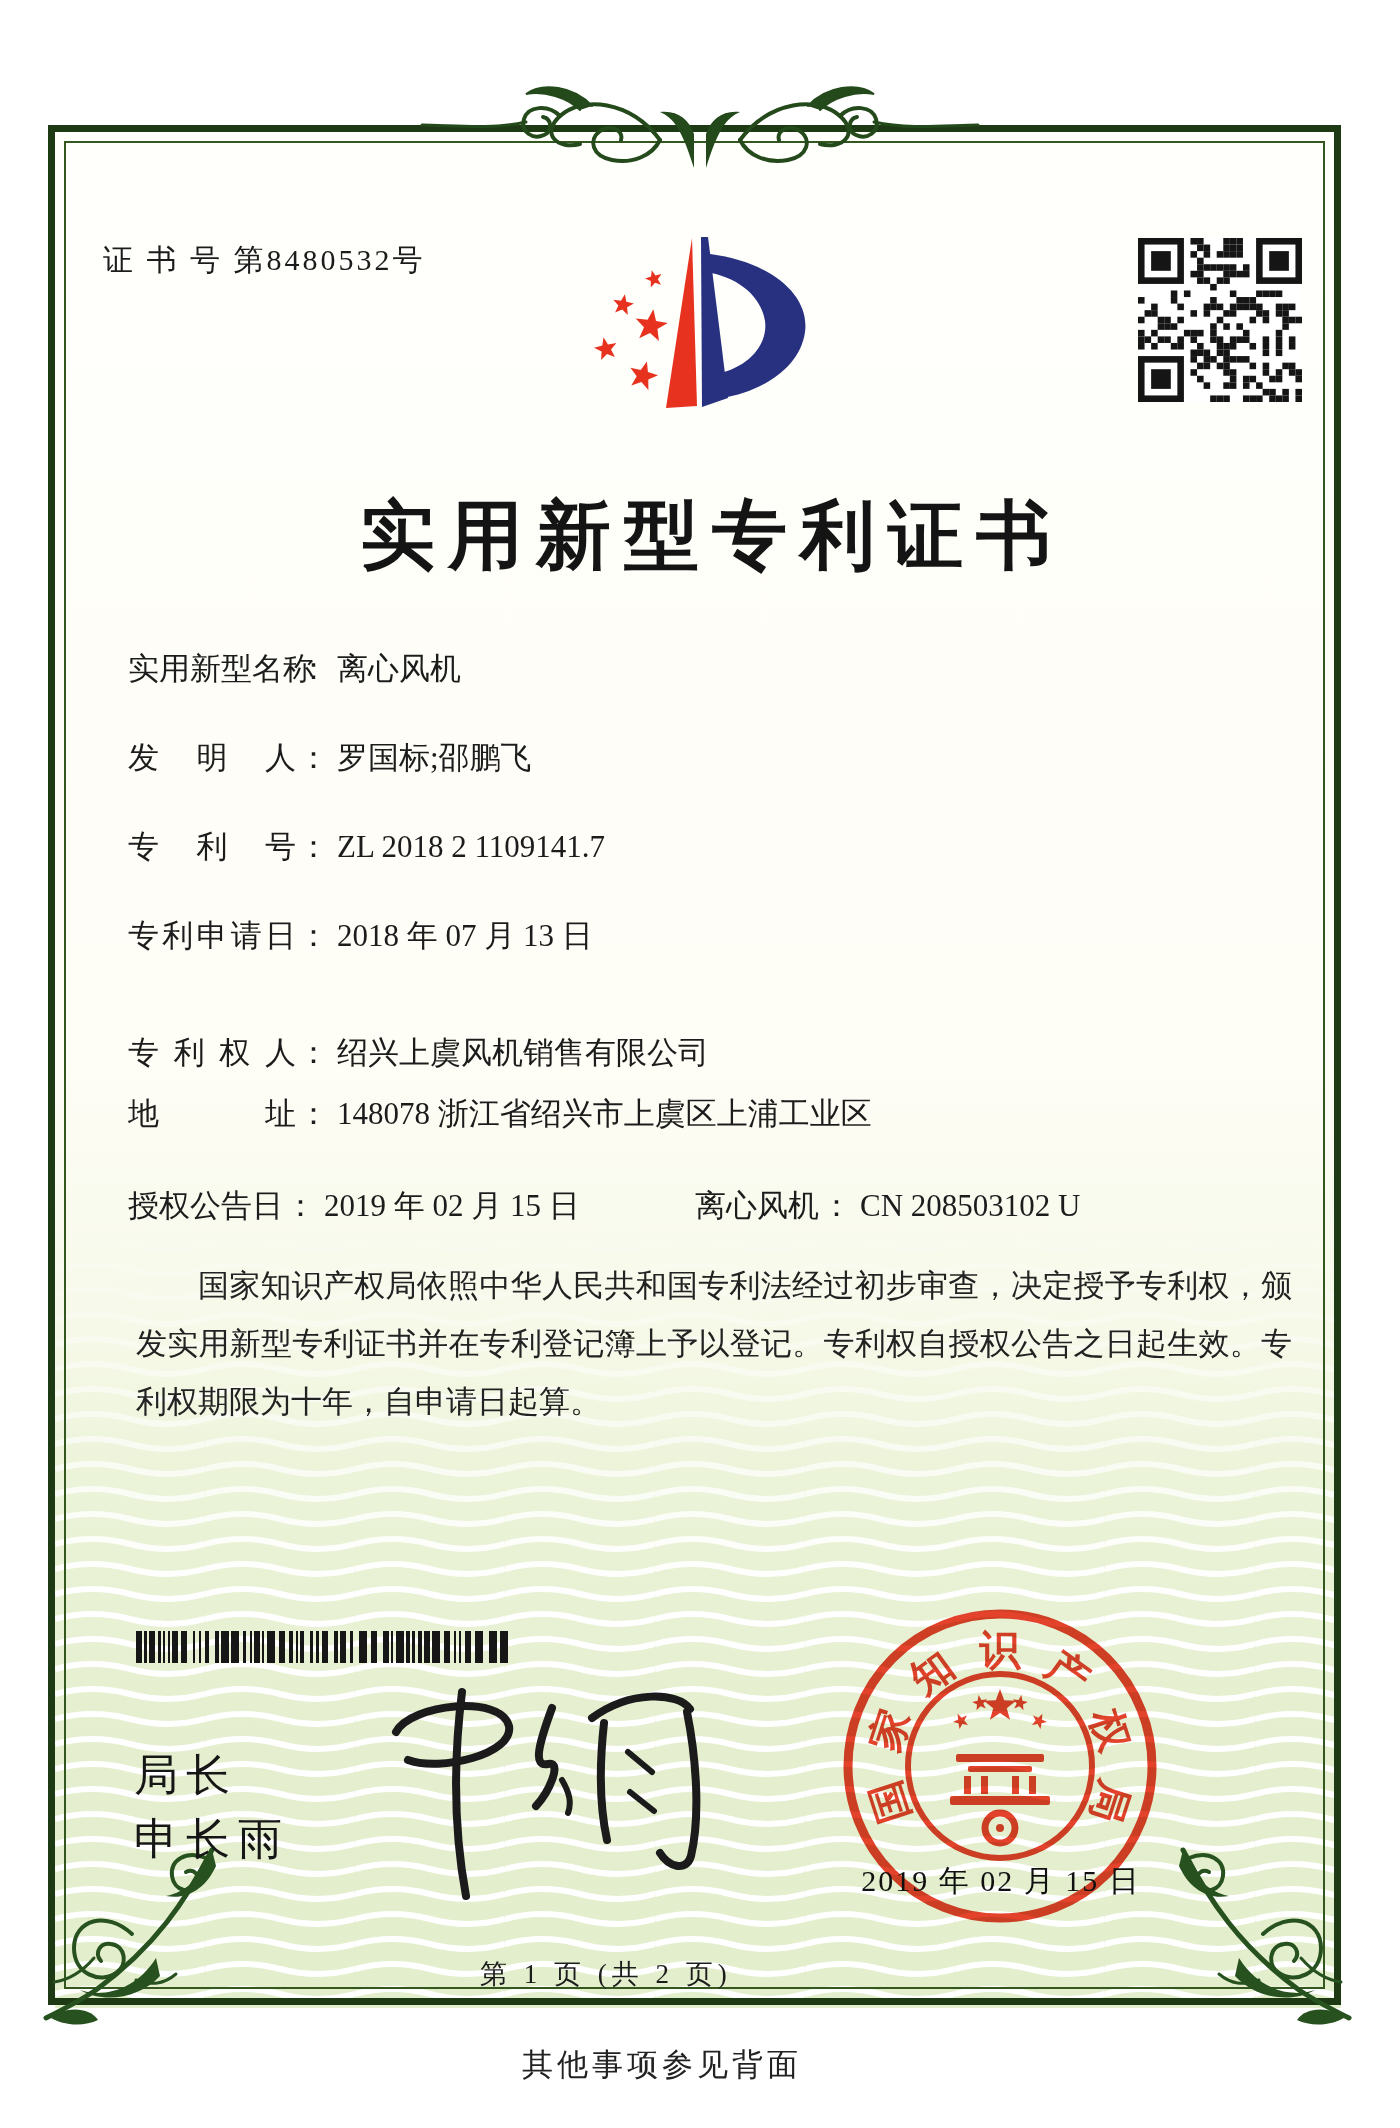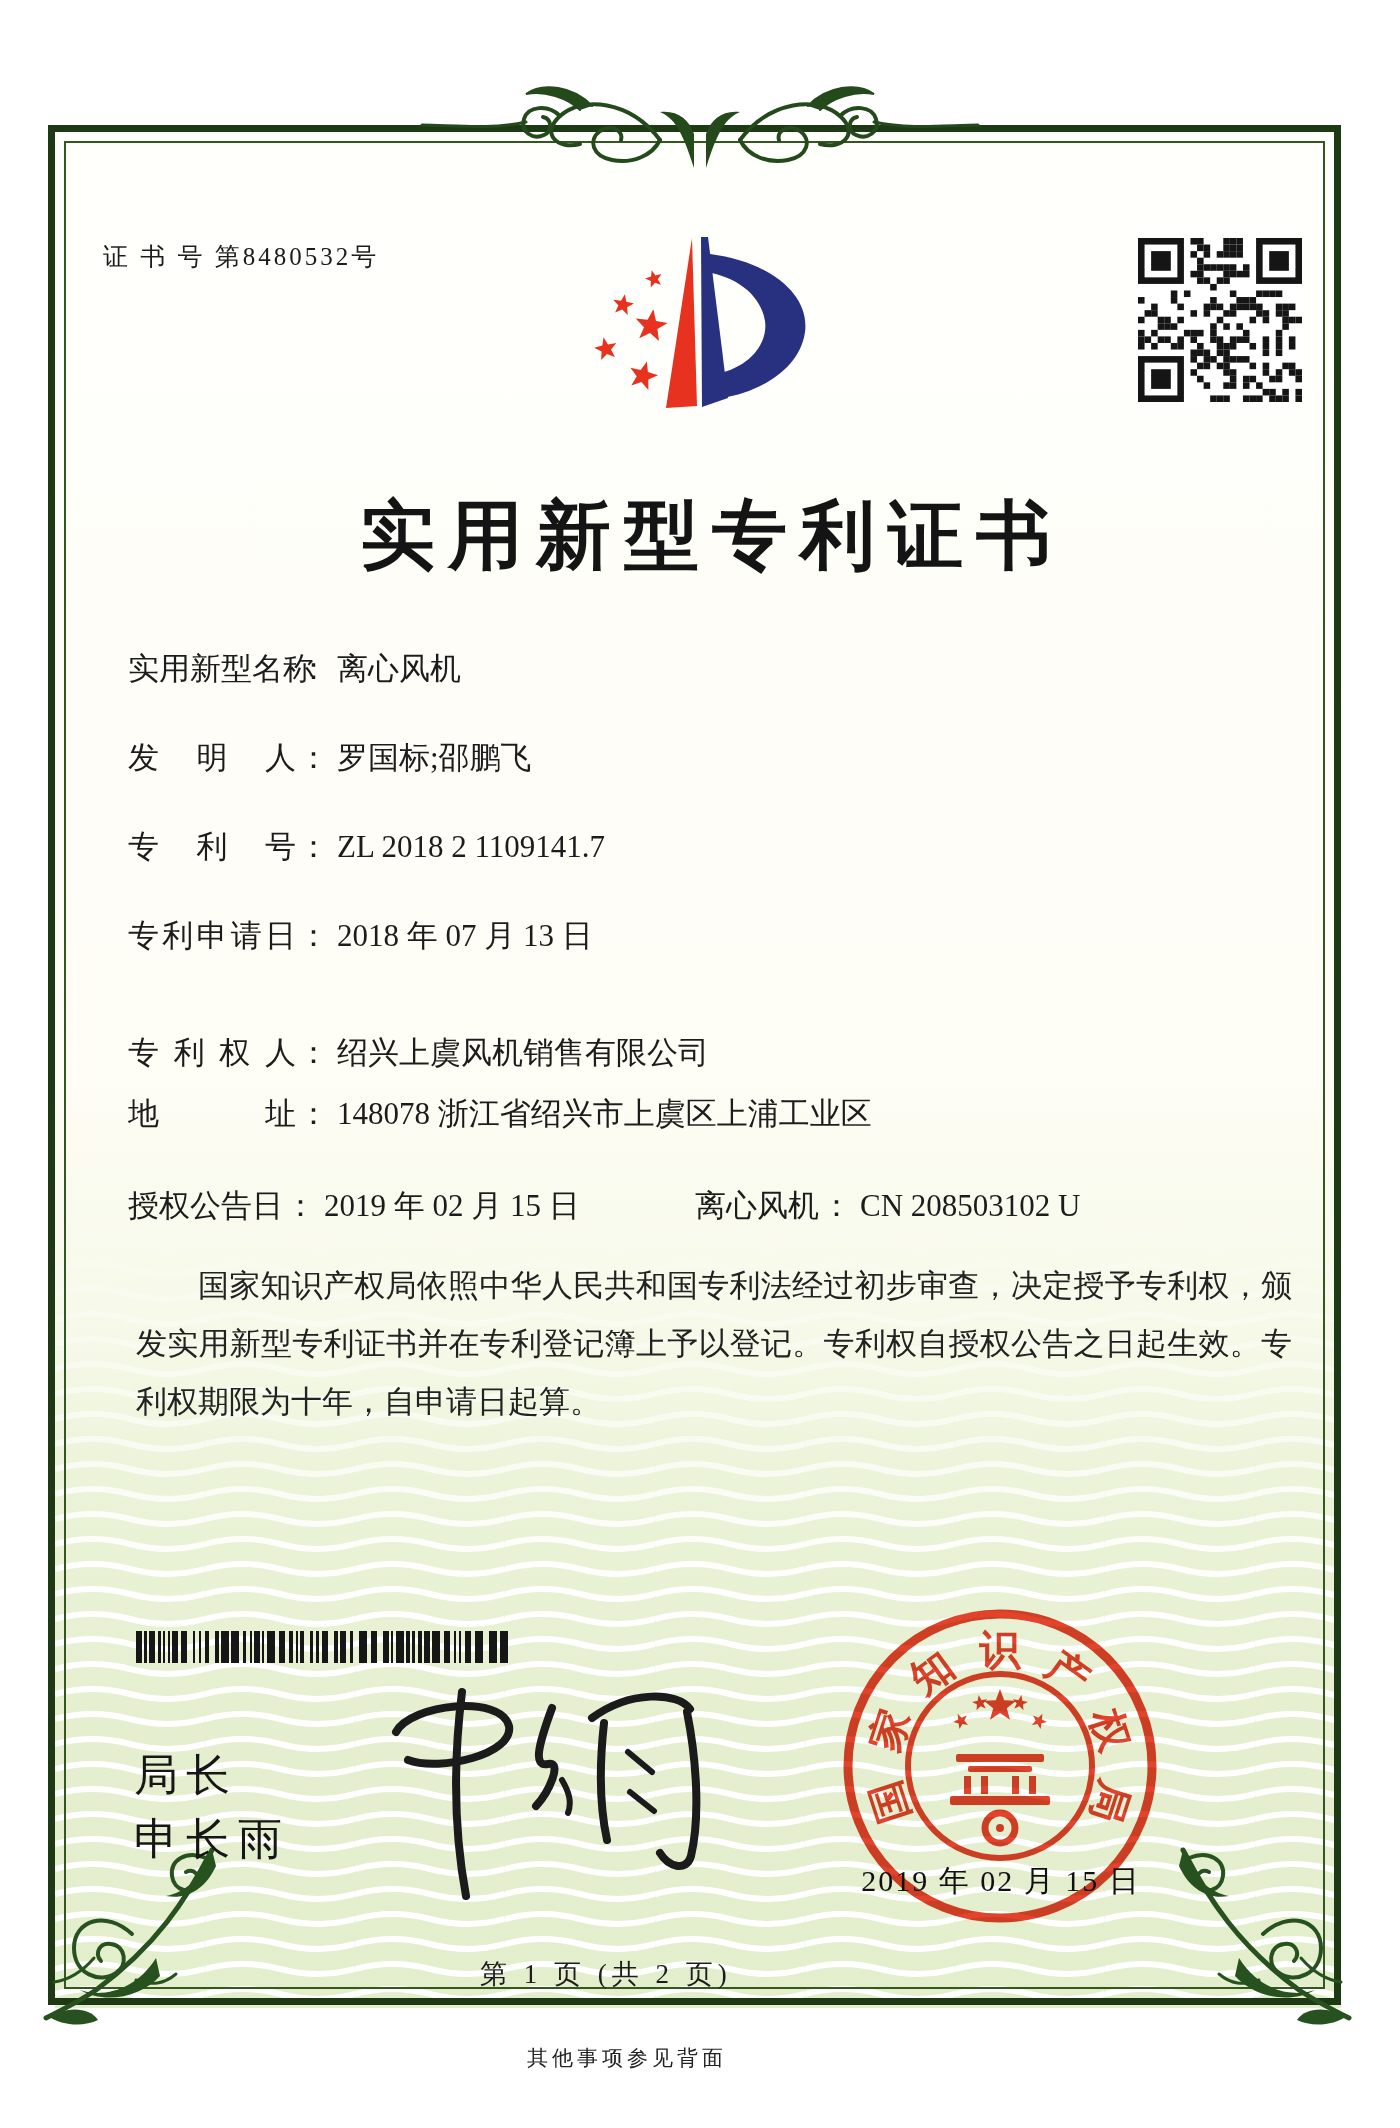--- a/index.html
+++ b/index.html
@@ -21,21 +21,21 @@
     mask-image:linear-gradient(180deg,transparent 0%,transparent 56%,rgba(0,0,0,.55) 68%,#000 78%,#000 100%);
   }
   .frame-outer{
     left:48px;top:125px;width:1293px;height:1880px;border:7px solid #1d3a15;
     box-sizing:border-box;z-index:1;
   }
   .frame-inner{
     left:64px;top:141px;width:1261px;height:1848px;border:2px solid #33571f;
     box-sizing:border-box;z-index:1;
   }
-  .cert-no{left:103px;top:240px;font-size:25px;letter-spacing:3px;z-index:2}
+  .cert-no{left:103px;top:240px;font-size:30px;letter-spacing:3px;z-index:2}
   .logo{left:560px;top:222px;z-index:2}
   .qr{left:1138px;top:238px;z-index:2}
   .title{
     left:12px;top:462px;width:1400px;text-align:center;font-size:75px;font-weight:700;
     letter-spacing:13px;z-index:2;color:#141414;margin-top:24px;
   }
   .frow{left:128px;font-size:31px;z-index:2;white-space:nowrap}
   .flabel{display:inline-block;width:168px;text-align:justify;text-align-last:justify;vertical-align:top}
   .fcolon{display:inline-block;margin:0 8px 0 2px}
   .grant2{left:695px}
@@ -49,21 +49,21 @@
     left:134px;top:1743px;z-index:2;font-family:"Liberation Sans","DejaVu Sans",sans-serif;
     font-size:44px;letter-spacing:8px;line-height:64px;color:#161616;
   }
   .sig{left:366px;top:1666px;z-index:3}
   .seal{left:840px;top:1606px;z-index:4;mix-blend-mode:multiply;opacity:.96}
   .seal-date{
     left:856px;top:1861px;width:290px;text-align:center;font-size:30px;
     letter-spacing:2px;color:#101010;z-index:5;white-space:nowrap;
   }
   .pageinfo{left:480px;top:1956px;width:330px;font-size:27px;letter-spacing:5px;z-index:2}
-  .backnote{left:452px;top:2044px;width:350px;text-align:center;font-size:21px;letter-spacing:4px;z-index:2;color:#222}
+  .backnote{left:452px;top:2044px;width:350px;text-align:right;font-size:31px;letter-spacing:4px;z-index:2;color:#222}
   .orn{z-index:2}
 </style>
 </head>
 <body>
 
 <div class="abs bg"></div>
 <svg class="abs waves" width="1286" height="1876">
   <defs>
     <pattern id="wv" width="150" height="25" patternUnits="userSpaceOnUse">
       <path d="M0,12 Q37,2 75,12 T150,12" fill="none" stroke="#ffffff" stroke-width="6"></path>

